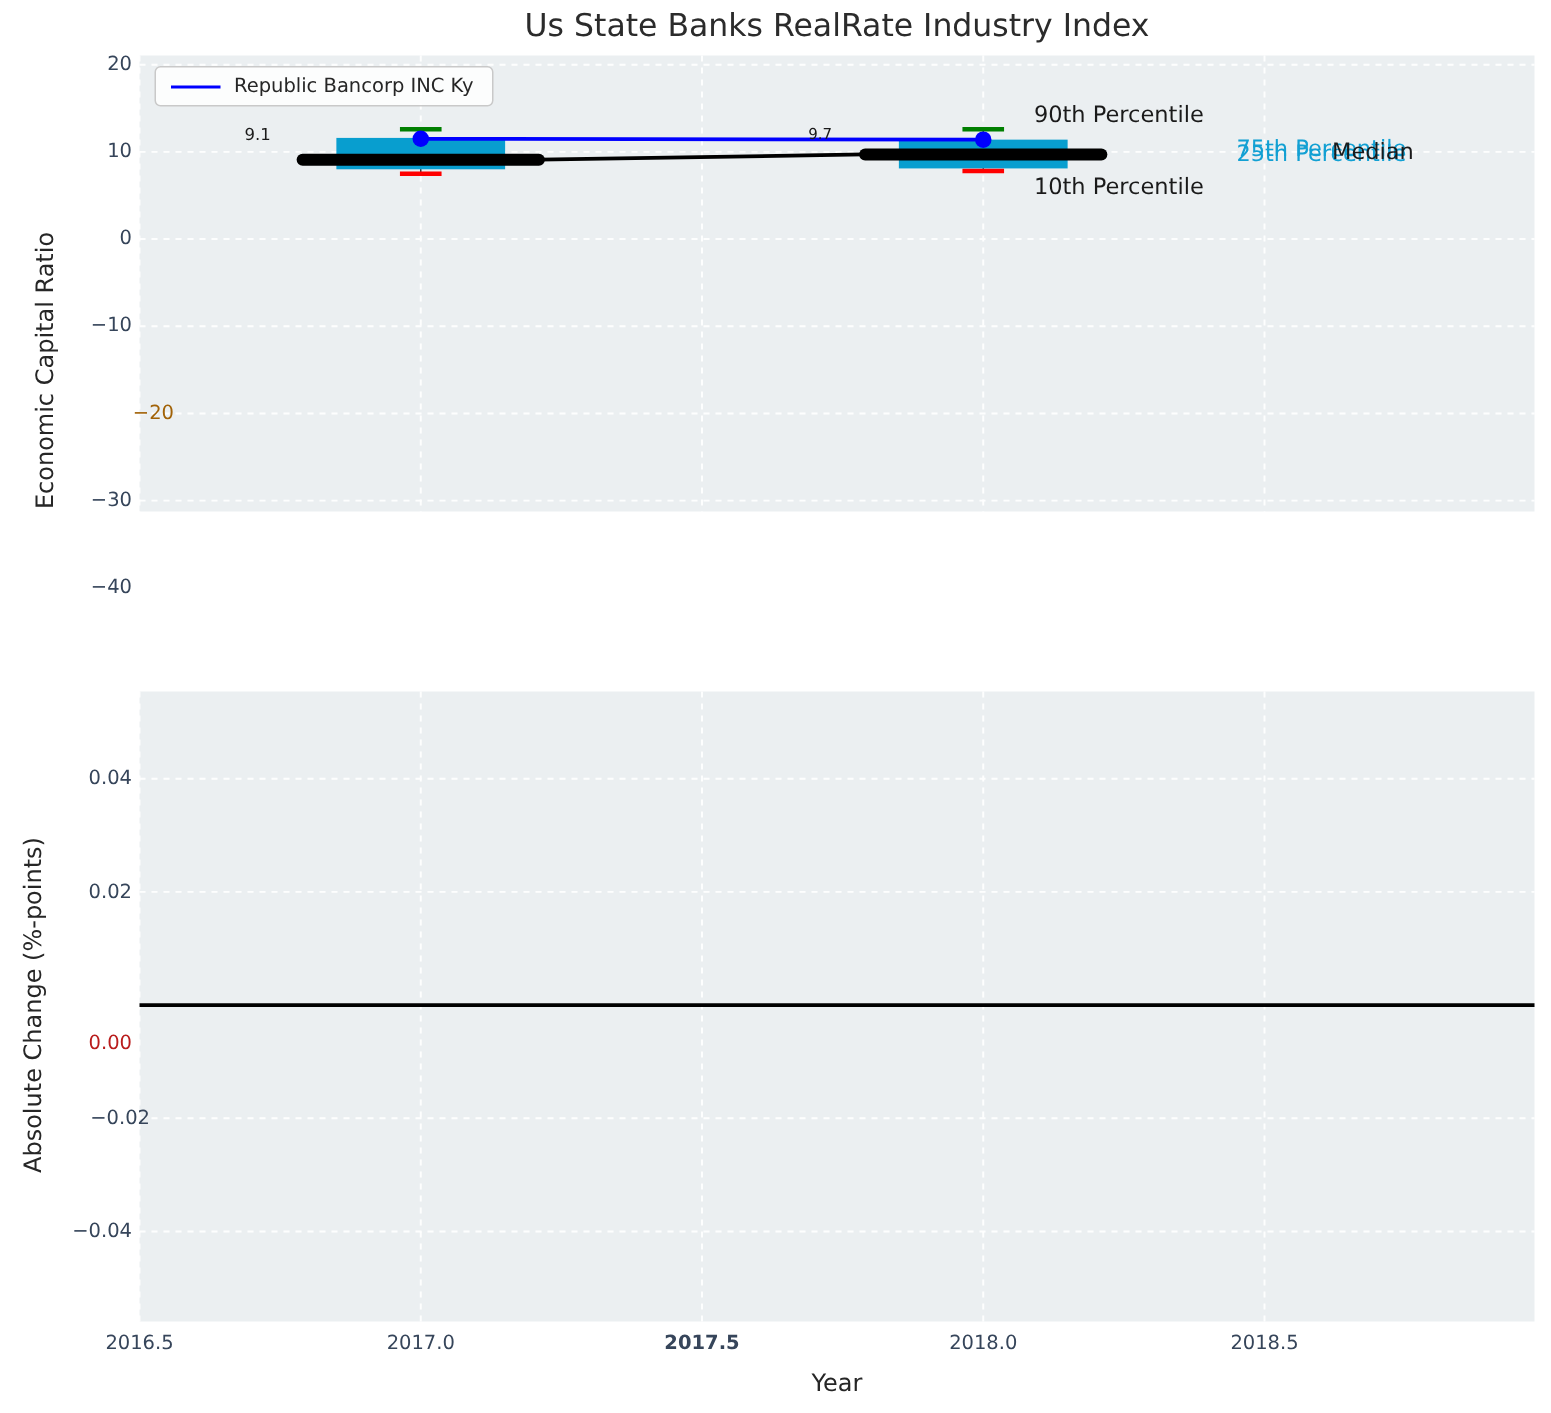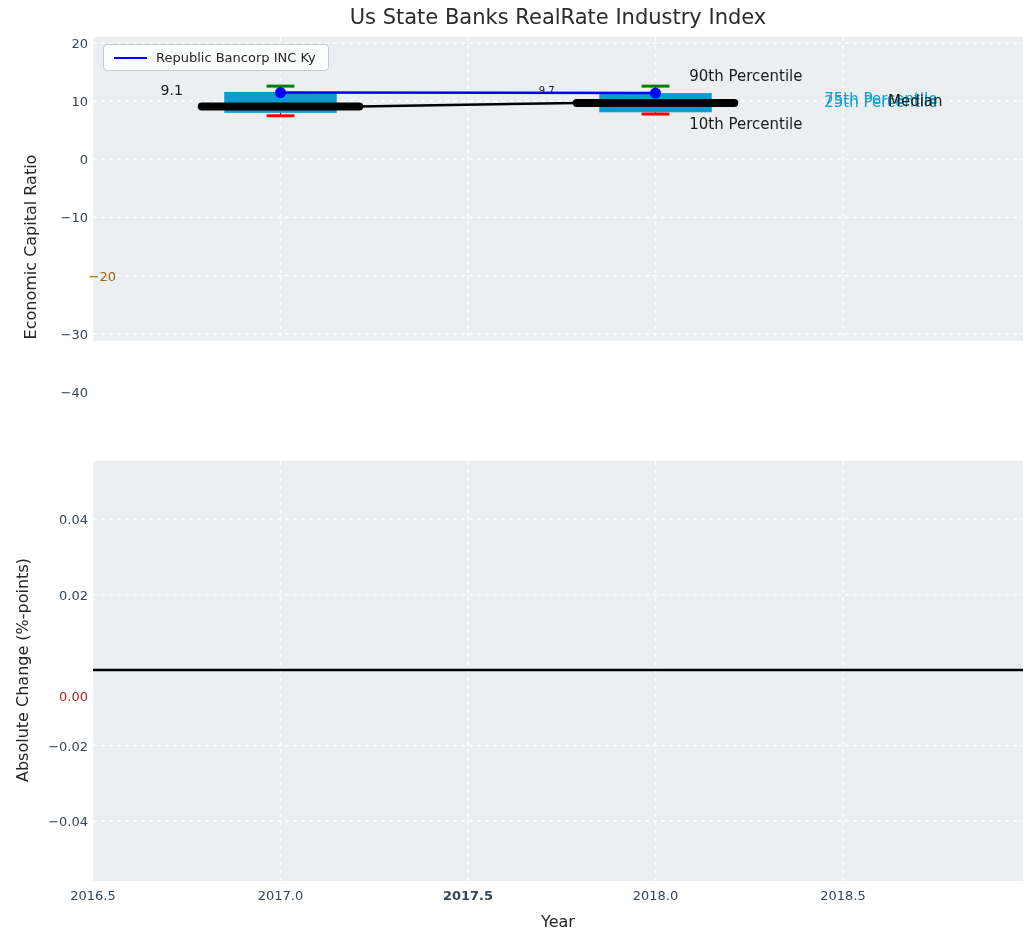--- a/index.html
+++ b/index.html
@@ -76,37 +76,37 @@
         <line x1="0" x2="930" y1="209.05660377358492" y2="209.05660377358492" stroke="#ffffff" stroke-width="1.3" stroke-dasharray="4 4" opacity="0.95"></line>
         <line x1="0" x2="930" y1="284.5283018867924" y2="284.5283018867924" stroke="#ffffff" stroke-width="1.3" stroke-dasharray="4 4" opacity="0.95"></line>
         <line x1="0" x2="930" y1="360" y2="360" stroke="#ffffff" stroke-width="1.3" stroke-dasharray="4 4" opacity="0.95"></line>
         <line x1="0" x2="930" y1="209.05660377358492" y2="209.05660377358492" stroke="#000000" stroke-width="2.4"></line>
       </svg>
   </div>
 
   <div class="ylabel" style="left:30px;top:247px;">Economic Capital Ratio</div>
   <div class="ylabel" style="left:22px;top:670px;">Absolute Change (%-points)</div>
   <div class="xlabel">Year</div>
-<div class="annotation" style="left: 171.75px; top: 90.1903px; color: rgb(26, 26, 26); font-size: 14px; transform: translate(-50%, -50%);">9.1</div>
+<div class="annotation" style="left: 171.75px; top: 90.1903px; color: rgb(26, 26, 26); font-size: 11px; transform: translate(-50%, -50%);">9.1</div>
     <div class="annotation" style="left: 546.75px; top: 90.1903px; color: rgb(26, 26, 26); font-size: 10px; transform: translate(-50%, -50%);">9.7</div>
     <div class="annotation" style="left: 689.25px; top: 76.2388px; color: rgb(26, 26, 26); font-size: 15px; transform: translate(0px, -50%);">90th Percentile</div>
     <div class="annotation" style="left: 689.25px; top: 124.488px; color: rgb(26, 26, 26); font-size: 15px; transform: translate(0px, -50%);">10th Percentile</div>
     <div class="annotation" style="left: 824.25px; top: 99.2007px; color: rgb(18, 160, 211); font-size: 15px; transform: translate(0px, -50%);">75th Percentile</div>
     <div class="annotation" style="left: 824.25px; top: 102.398px; color: rgb(18, 160, 211); font-size: 15px; transform: translate(0px, -50%);">25th Percentile</div>
     <div class="annotation" style="left: 888px; top: 100.945px; color: rgb(26, 26, 26); font-size: 15px; transform: translate(0px, -50%);">Median</div>
     <div class="tick ytick" style="left: 0px; top: 43.1038px; color: rgb(54, 69, 90);">20</div>
     <div class="tick ytick" style="left: 0px; top: 101.235px; color: rgb(54, 69, 90);">10</div>
     <div class="tick ytick" style="left: 0px; top: 159.367px; color: rgb(54, 69, 90);">0</div>
     <div class="tick ytick" style="left: 0px; top: 217.498px; color: rgb(54, 69, 90);">−10</div>
     <div class="tick ytick" style="left: 0px; top: 275.63px; color: #a16207; padding-left: 28px;">−20</div>
     <div class="tick ytick" style="left: 0px; top: 333.761px; color: rgb(54, 69, 90);">−30</div>
     <div class="tick ytick" style="left: 0px; top: 391.893px; color: rgb(54, 69, 90);">−40</div>
     <div class="tick ytick" style="left: 0px; top: 519.113px; color: rgb(54, 69, 90);">0.04</div>
     <div class="tick ytick" style="left: 0px; top: 594.585px; color: rgb(54, 69, 90);">0.02</div>
     <div class="tick ytick" style="left: 0px; top: 670.057px; color: #b91c1c; margin-top: 26px;">0.00</div>
-    <div class="tick ytick" style="left: 0px; top: 745.528px; color: rgb(54, 69, 90);">−0.02</div>
+    <div class="tick ytick" style="left: 0px; top: 745.528px; color: rgb(54, 69, 90); padding-left: 12px;">−0.02</div>
     <div class="tick ytick" style="left: 0px; top: 821px; color: rgb(54, 69, 90);">−0.04</div>
     <div class="tick xtick" style="left: 93px; top: 888px; color: rgb(54, 69, 90);">2016.5</div>
     <div class="tick xtick" style="left: 280.5px; top: 888px; color: rgb(54, 69, 90);">2017.0</div>
     <div class="tick xtick" style="left: 468px; top: 888px; color: rgb(54, 69, 90); font-weight: bold;">2017.5</div>
     <div class="tick xtick" style="left: 655.5px; top: 888px; color: rgb(54, 69, 90);">2018.0</div>
     <div class="tick xtick" style="left: 843px; top: 888px; color: rgb(54, 69, 90);">2018.5</div>
   </div>
 
 </body></html>

